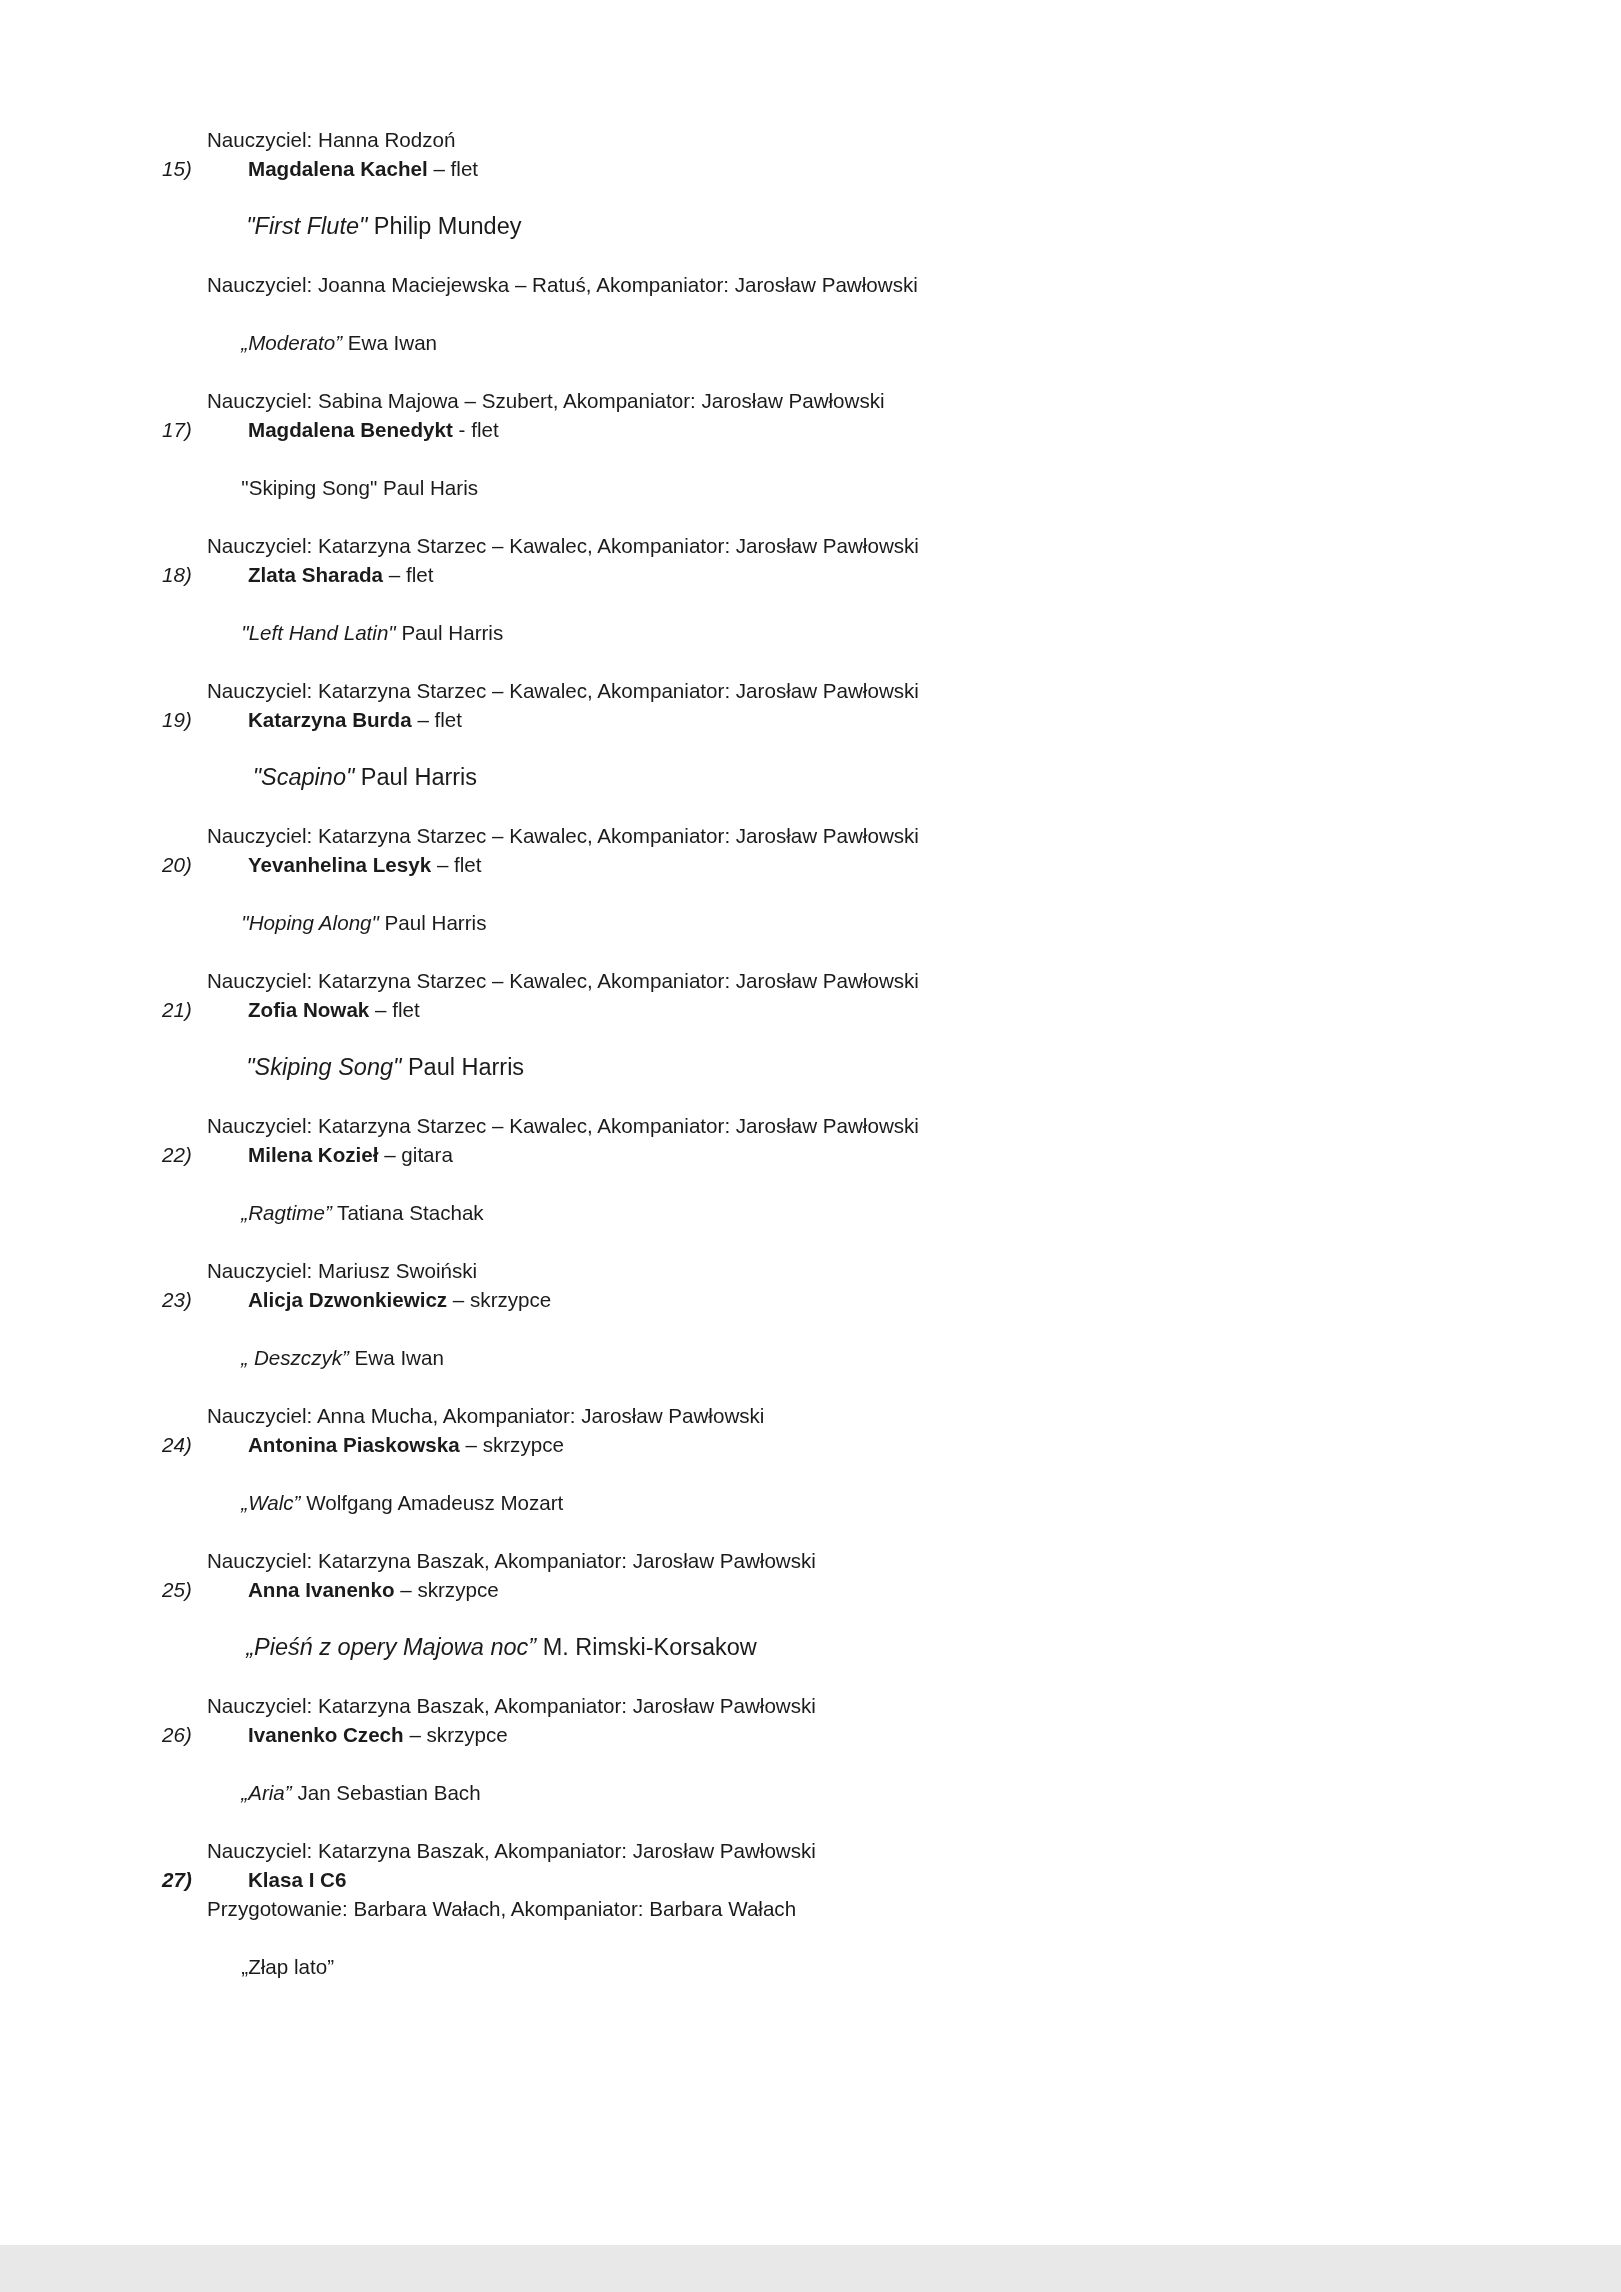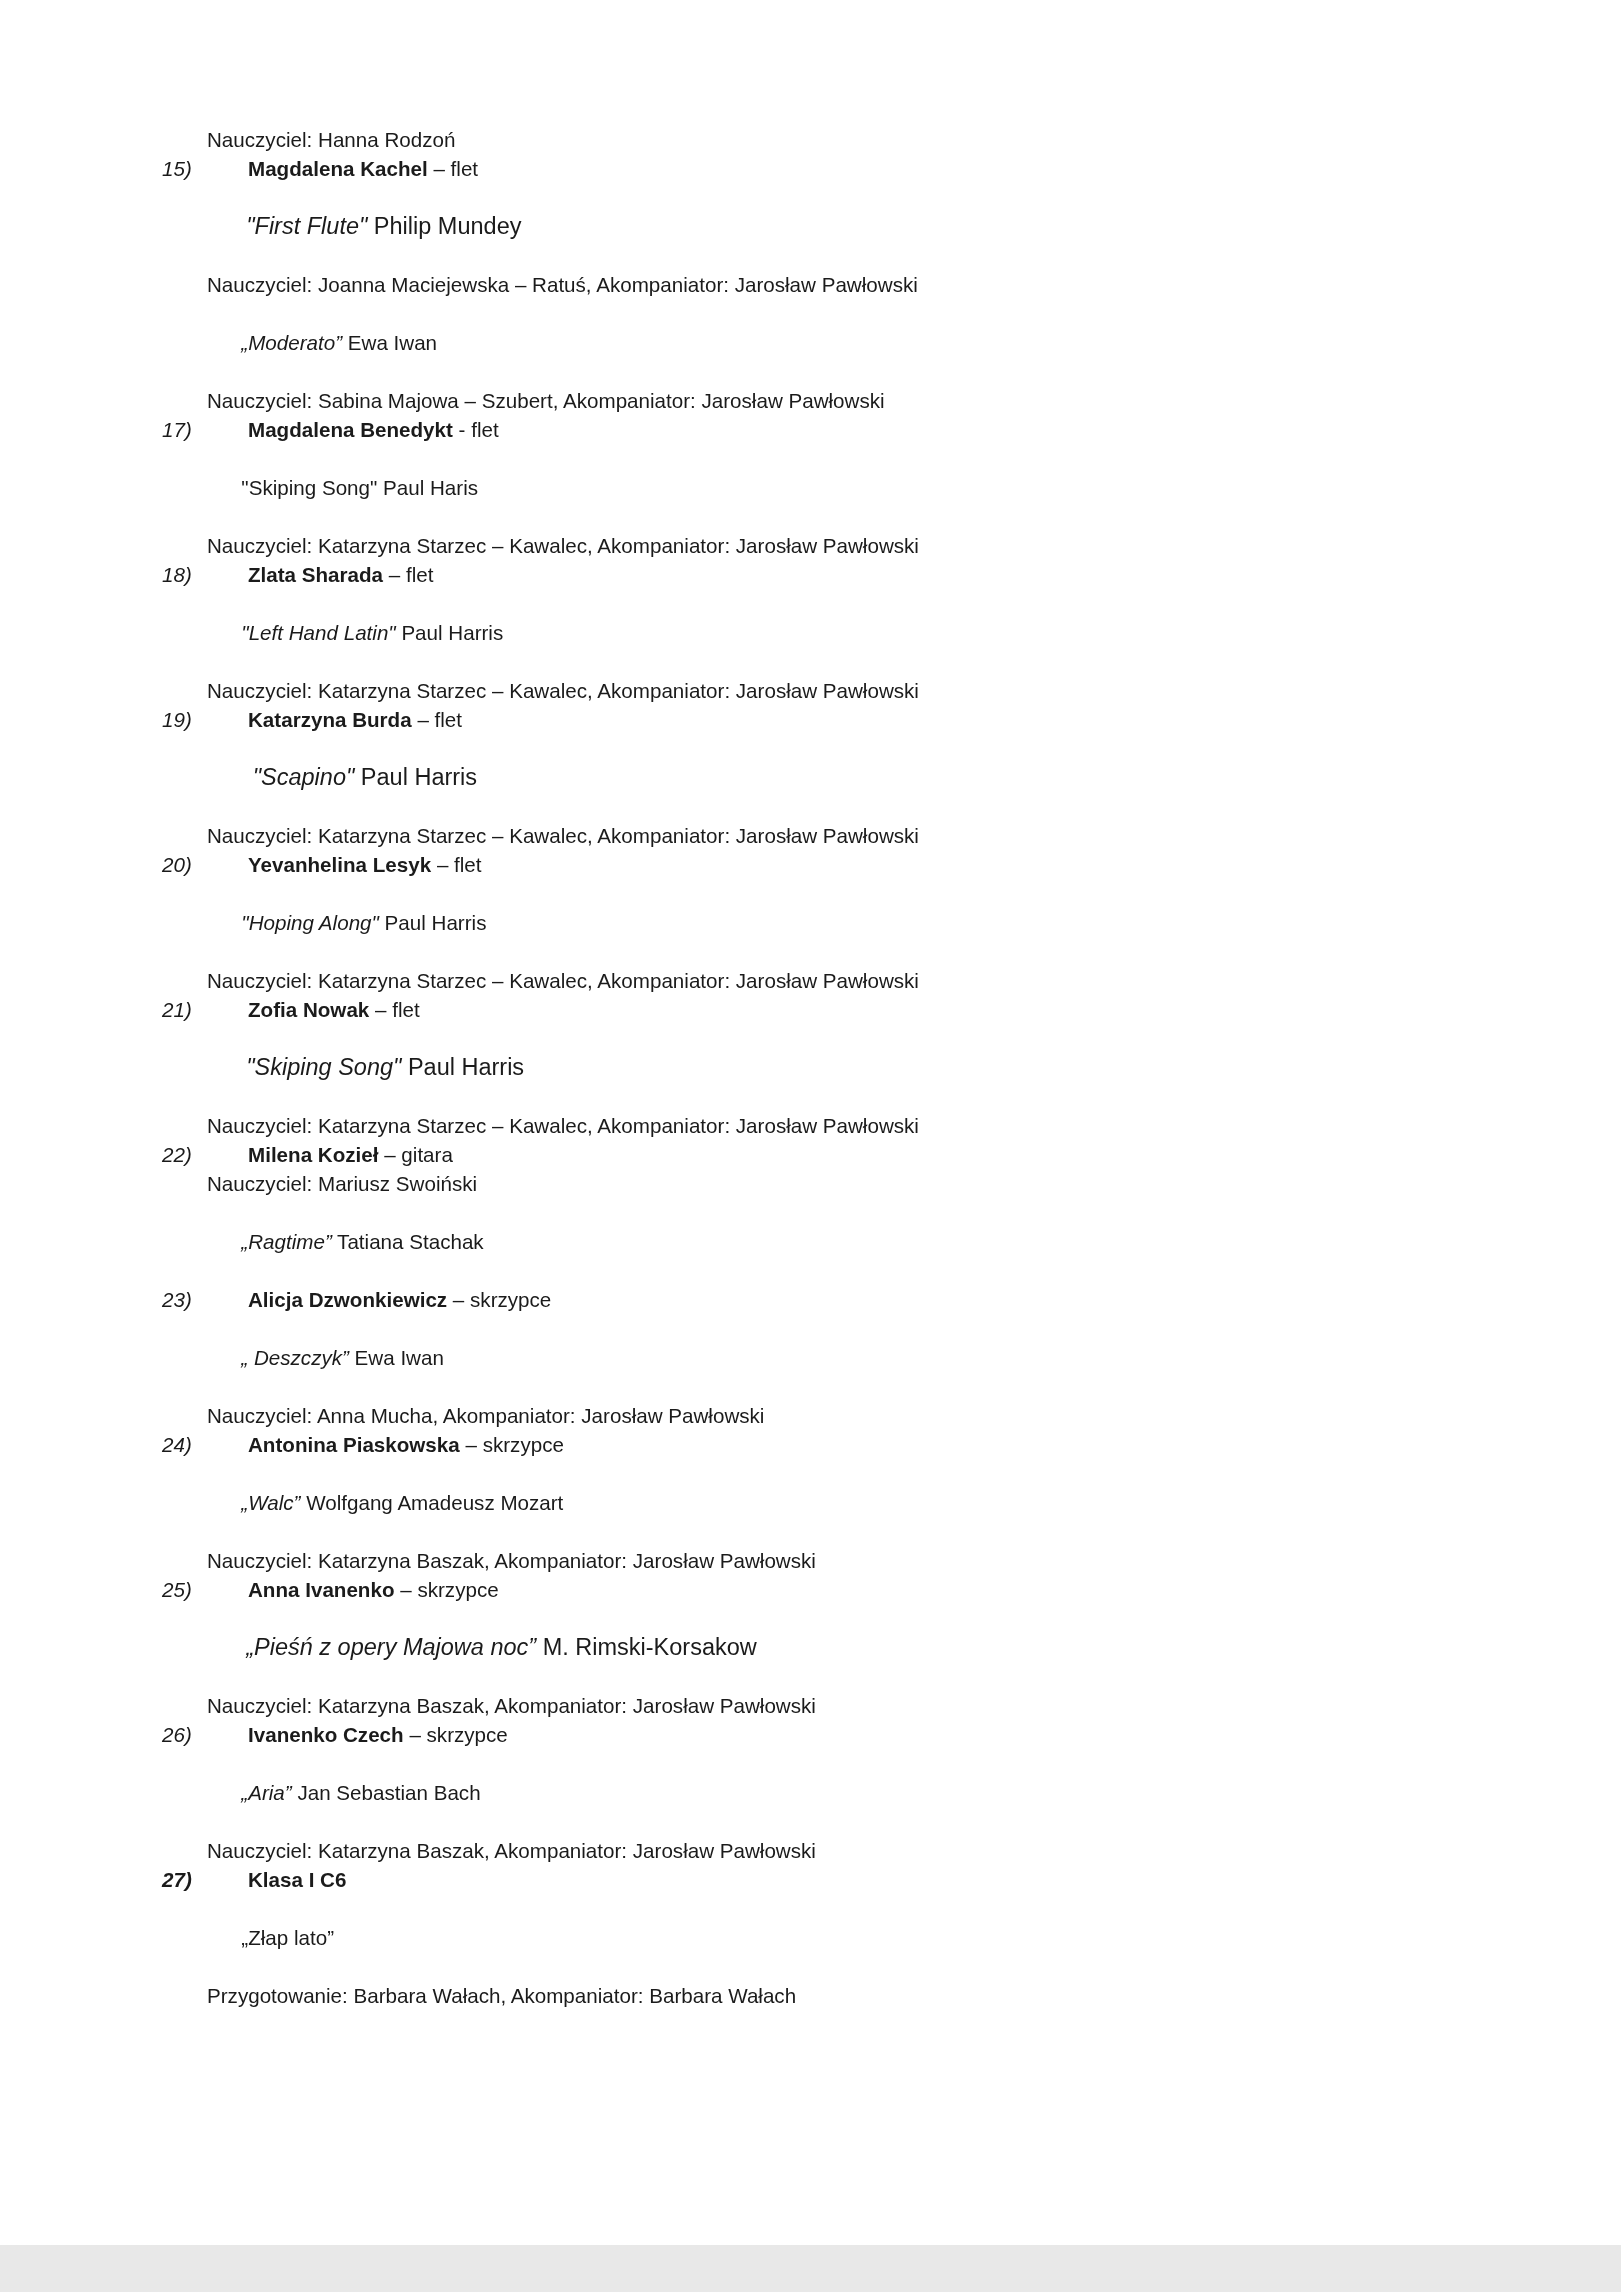--- a/index.html
+++ b/index.html
@@ -109,24 +109,24 @@
     <p class="line indent title-line big">
       <span class="title italic">"Skiping Song"</span><span> Paul Harris</span>
     </p>
     <p class="line indent">Nauczyciel: Katarzyna Starzec – Kawalec, Akompaniator: Jarosław Pawłowski</p>
   </div>
 
   <div class="entry">
     <p class="line name-line">
       <span class="num">22)</span><span><span class="name">Milena Kozieł</span><span> – gitara</span></span>
     </p>
-    <p class="line indent">Nauczyciel: Mariusz Swoiński</p>
     <p class="line indent title-line">
       <span class="title italic">„Ragtime”</span><span> Tatiana Stachak</span>
     </p>
+    <p class="line indent">Nauczyciel: Mariusz Swoiński</p>
   </div>
 
   <div class="entry">
     <p class="line name-line">
       <span class="num">23)</span><span><span class="name">Alicja Dzwonkiewicz</span><span> – skrzypce</span></span>
     </p>
     <p class="line indent title-line">
       <span class="title italic">„ Deszczyk”</span><span> Ewa Iwan</span>
     </p>
     <p class="line indent">Nauczyciel: Anna Mucha, Akompaniator: Jarosław Pawłowski</p>
@@ -159,21 +159,21 @@
     <p class="line indent title-line">
       <span class="title italic">„Aria”</span><span> Jan Sebastian Bach</span>
     </p>
     <p class="line indent">Nauczyciel: Katarzyna Baszak, Akompaniator: Jarosław Pawłowski</p>
   </div>
 
   <div class="entry">
     <p class="line name-line">
       <span class="num bold">27)</span><span><span class="name">Klasa I C6</span><span></span></span>
     </p>
+    <p class="line indent">Przygotowanie: Barbara Wałach, Akompaniator: Barbara Wałach</p>
     <p class="line indent title-line">
       <span class="title">„Złap lato”</span><span></span>
     </p>
-    <p class="line indent">Przygotowanie: Barbara Wałach, Akompaniator: Barbara Wałach</p>
   </div>
 </div>
   </div>
 </div>
 
 
 </body></html>

